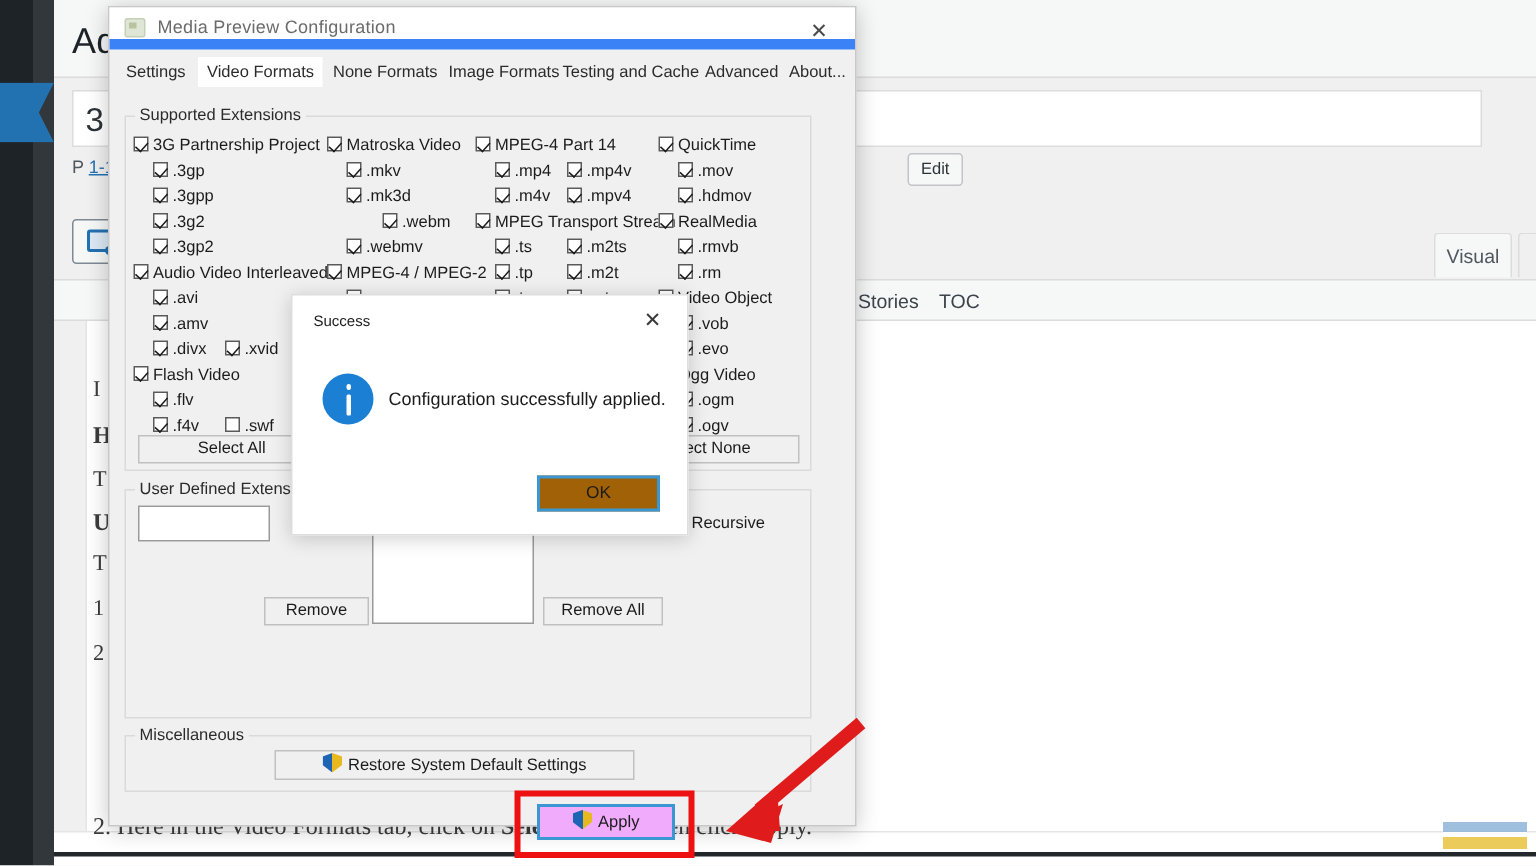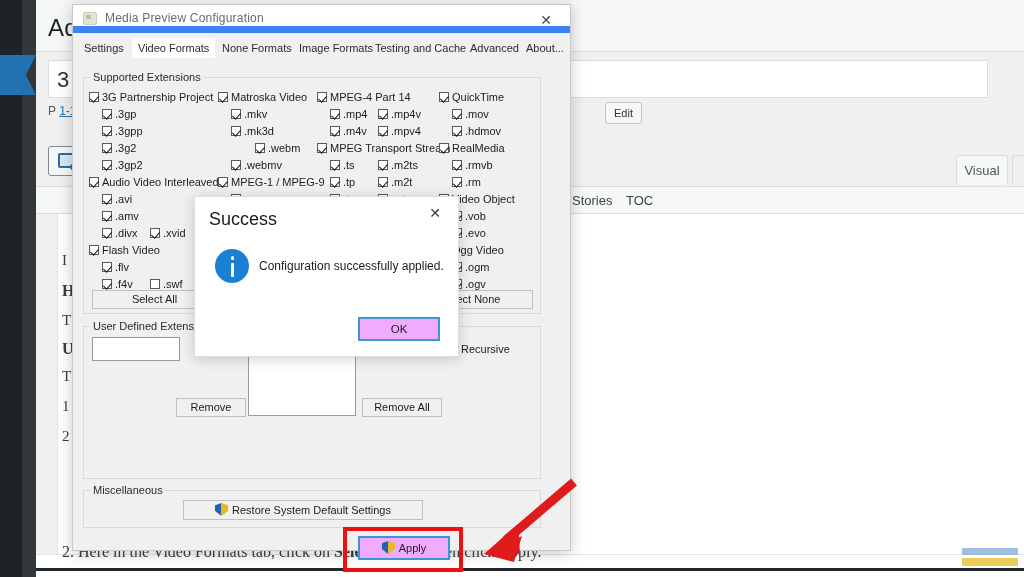--- a/index.html
+++ b/index.html
@@ -220,41 +220,41 @@
     border:4px solid #ee1111; background:transparent; z-index:40;
   }
   .arrow { position:absolute; left:370px; top:420px; width:130px; height:90px; z-index:41; }
 
   
   #success-dlg {
     position:absolute; left:194px; top:196px; width:265px; height:161px;
     background:#ffffff; border:1px solid #dedede;
     box-shadow:0 2px 12px rgba(0,0,0,.18); z-index:60;
   }
-  .sx-title { position:absolute; left:14px; top:12px; font-size:18px; color:#1b1b1b; }
+  .sx-title { position:absolute; left:14px; top:12px; font-size:10px; color:#1b1b1b; }
   .sx-close {
     position:absolute; right:6px; top:4px; width:34px; height:24px;
     text-align:center; line-height:24px; font-size:14px; color:#3a3a3a;
   }
   .sx-icon {
     position:absolute; left:20px; top:52px; width:34px; height:34px;
     border-radius:50%; background:#1b7fd4;
   }
   .sx-icon:before {
     content:""; position:absolute; left:15.5px; top:7px; width:3.5px; height:3.5px;
     background:#ffffff; border-radius:50%;
   }
   .sx-icon:after {
     content:""; position:absolute; left:15.5px; top:13.5px; width:3.5px; height:14px;
     background:#ffffff; border-radius:1px;
   }
   .sx-msg { position:absolute; left:64px; top:62px; font-size:12px; color:#1b1b1b; white-space:nowrap; }
   .sx-ok {
     position:absolute; left:163px; top:120px; width:82px; height:24px;
-    background:#f0abfc; border:2px solid #3b97d3;
+    background:#a16207; border:2px solid #3b97d3;
     font-size:11.5px; color:#1b1b1b; text-align:center; line-height:20px;
   }
 </style>
 </head>
 <body>
 
 <div id="bg-page">
   <div class="bg-contentwrap"></div>
 
   <div class="bg-header"></div>
@@ -337,21 +337,21 @@
     <div class="cb" style="left:11px; top:186px;"><span class="box checked"></span><span>Flash Video</span></div>
     <div class="cb" style="left:24px; top:203px;"><span class="box checked"></span><span>.flv</span></div>
     <div class="cb" style="left:24px; top:220px;"><span class="box checked"></span><span>.f4v</span></div>
     <div class="cb" style="left:72px; top:220px;"><span class="box"></span><span>.swf</span></div>
 
     <div class="cb" style="left:140px; top:33px;"><span class="box checked"></span><span>Matroska Video</span></div>
     <div class="cb" style="left:153px; top:50px;"><span class="box checked"></span><span>.mkv</span></div>
     <div class="cb" style="left:153px; top:67px;"><span class="box checked"></span><span>.mk3d</span></div>
     <div class="cb" style="left:153px; top:84px;margin-left:24px;"><span class="box checked"></span><span>.webm</span></div>
     <div class="cb" style="left:153px; top:101px;"><span class="box checked"></span><span>.webmv</span></div>
-    <div class="cb" style="left:140px; top:118px;"><span class="box checked"></span><span>MPEG-1 / MPEG-9</span></div>
+    <div class="cb" style="left:140px; top:118px;"><span class="box checked"></span><span>MPEG-4 / MPEG-2</span></div>
     <div class="cb" style="left:153px; top:135px;"><span class="box checked"></span><span>.mpg</span></div>
 
     <div class="cb" style="left:239px; top:33px;"><span class="box checked"></span><span>MPEG-4 Part 14</span></div>
     <div class="cb" style="left:252px; top:50px;"><span class="box checked"></span><span>.mp4</span></div>
     <div class="cb" style="left:252px; top:67px;"><span class="box checked"></span><span>.m4v</span></div>
     <div class="cb" style="left:300px; top:50px;"><span class="box checked"></span><span>.mp4v</span></div>
     <div class="cb" style="left:300px; top:67px;"><span class="box checked"></span><span>.mpv4</span></div>
     <div class="cb" style="left:239px; top:84px;"><span class="box checked"></span><span>MPEG Transport Stream</span></div>
     <div class="cb" style="left:252px; top:101px;"><span class="box checked"></span><span>.ts</span></div>
     <div class="cb" style="left:252px; top:118px;"><span class="box checked"></span><span>.tp</span></div>

